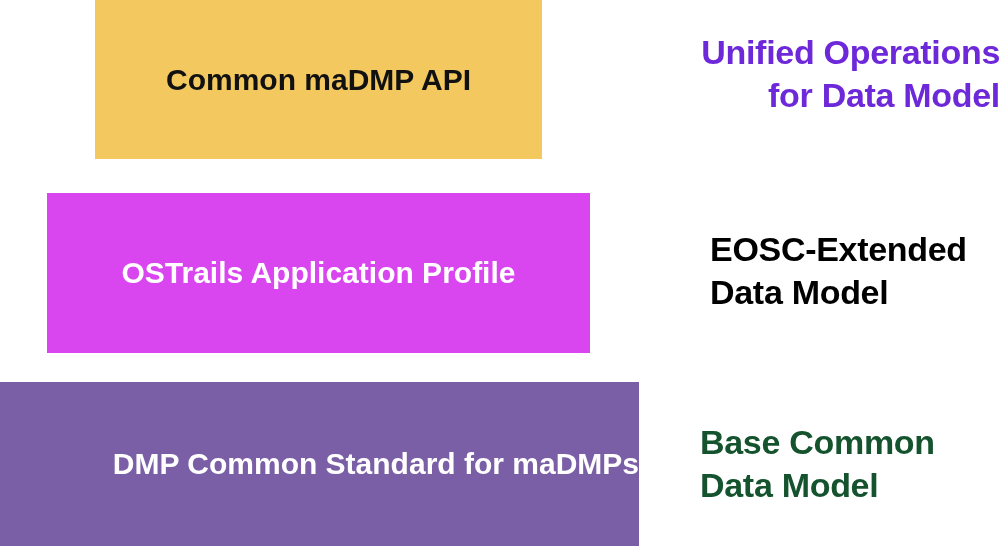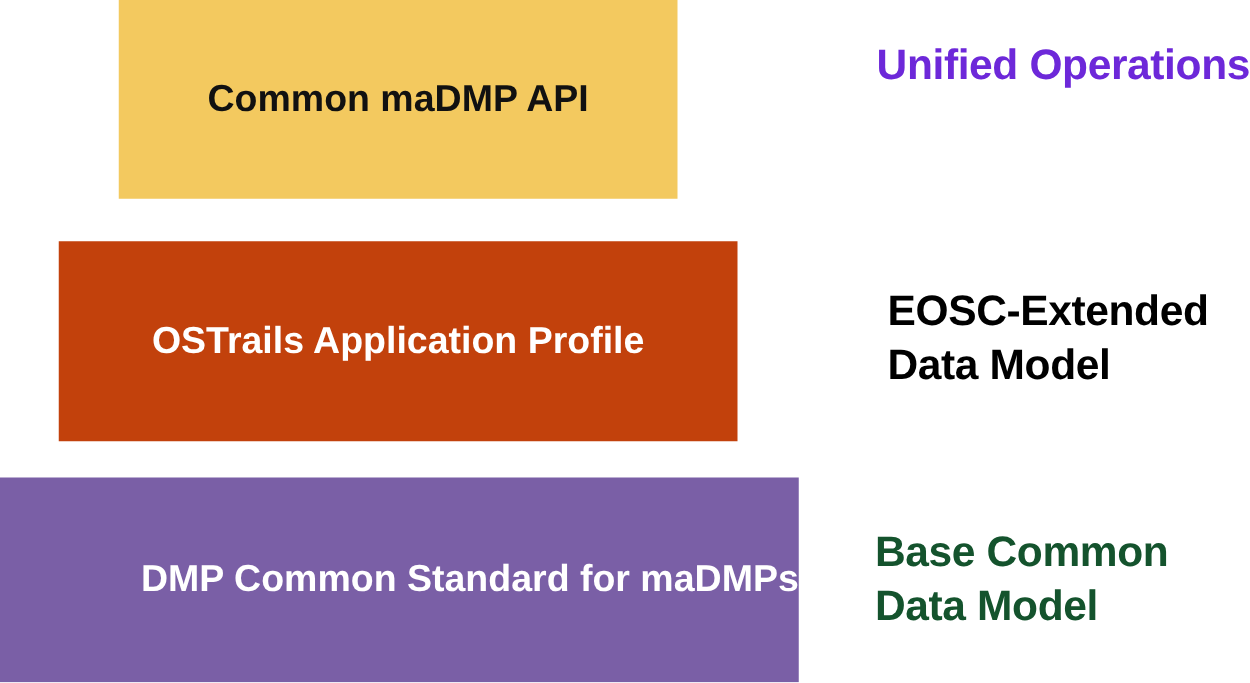--- a/index.html
+++ b/index.html
@@ -46,23 +46,24 @@
 </head>
 <body>
 
 <div class="canvas">
 
   <div class="layer-box box-api" style="background-color: rgb(243, 201, 95); color: rgb(17, 17, 17);">
     <span>Common maDMP API</span>
   </div>
   <div class="side-label label-api" style="color: #6d28d9; text-align: right;">
     <div>Unified Operations</div>
+    <div>for Data Model</div>
   </div>
 
-  <div class="layer-box box-profile" style="background-color: #c2410c; color: rgb(255, 255, 255); text-align: right;">
+  <div class="layer-box box-profile" style="background-color: #d946ef; color: rgb(255, 255, 255); text-align: right;">
     <span>OSTrails Application Profile</span>
   </div>
   <div class="side-label label-profile" style="color: rgb(0, 0, 0); margin-left: 10px;">
     <div>EOSC-Extended</div>
     <div>Data Model</div>
   </div>
 
   <div class="layer-box box-standard" style="background-color: rgb(122, 95, 166); color: rgb(255, 255, 255);">
     <span>DMP Common Standard for maDMPs</span>
   </div>

